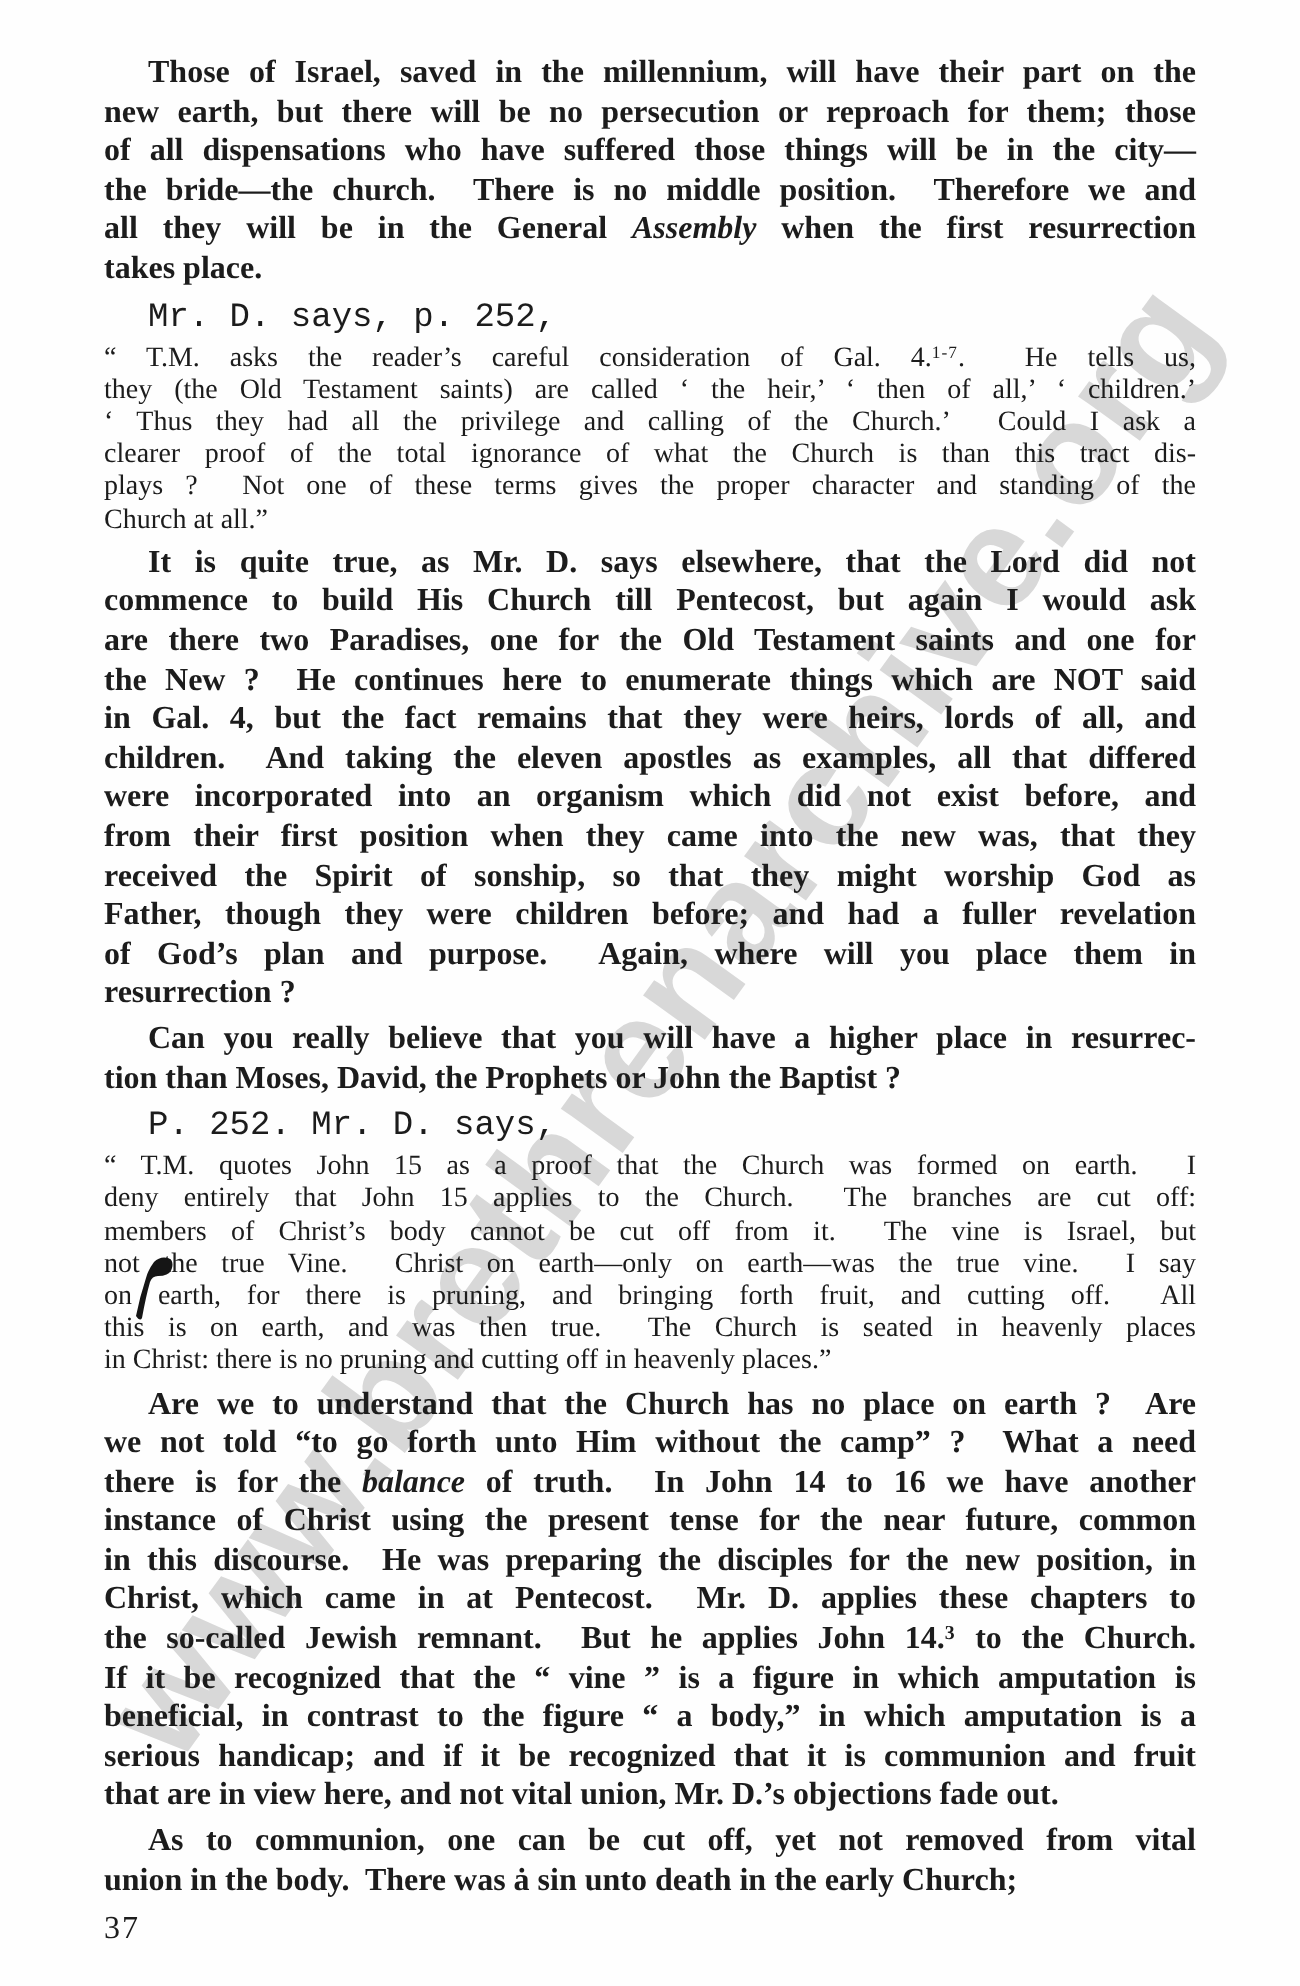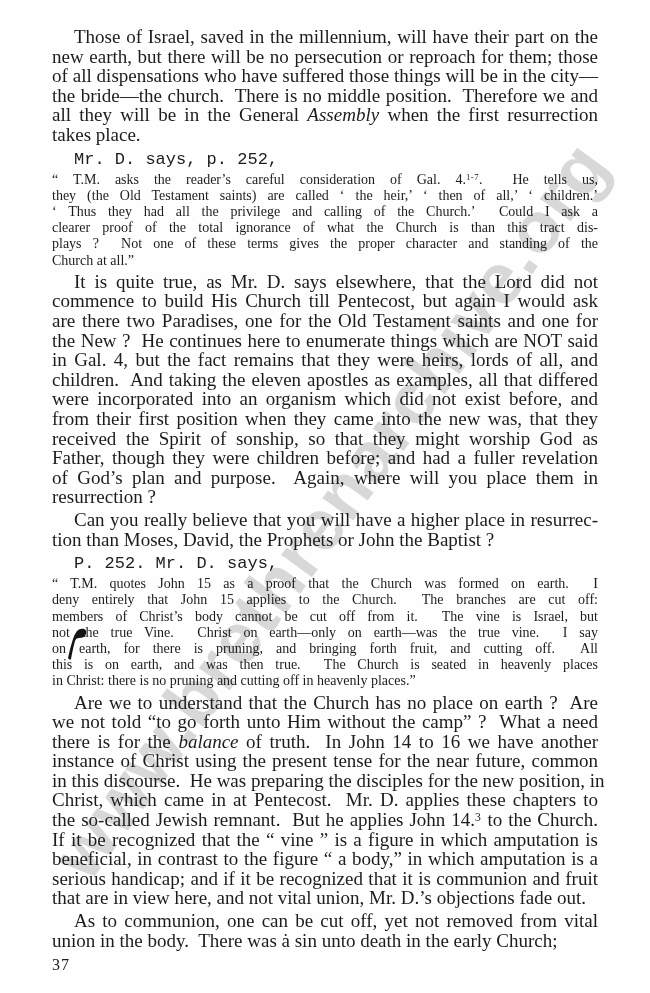--- a/index.html
+++ b/index.html
@@ -15,21 +15,21 @@
     transform: translate(-50%, -50%) rotate(-54deg);
     font-family: "Liberation Sans", "DejaVu Sans", sans-serif;
     font-weight: 700; font-size: 72px; letter-spacing: 1px;
     color: rgba(120,120,120,0.28);
     white-space: nowrap; z-index: 0; user-select: none;
   }
   .text-block {
     position: absolute; left: 52px; top: 24px; width: 546px; z-index: 1;
   }
   .para { margin: 0; }
-  .para-body { font-size: 19px; line-height: 19.6px; margin-top: 3px; }
+  .para-body { font-size: 16px; line-height: 19.6px; margin-top: 3px; font-weight: bold; }
   .para-quote { font-size: 14px; line-height: 16.2px; margin-top: 0; }
   .para-attribution { font-size: 17px; line-height: 21px; margin-top: 4px; margin-bottom: 2px; font-family: Liberation Mono, monospace; }
   .ln {
     white-space: nowrap;
     text-align: justify;
     text-align-last: justify;
     text-justify: inter-word;
   }
   .ln.last { text-align-last: left; }
   .ln.indent { text-indent: 22px; }

